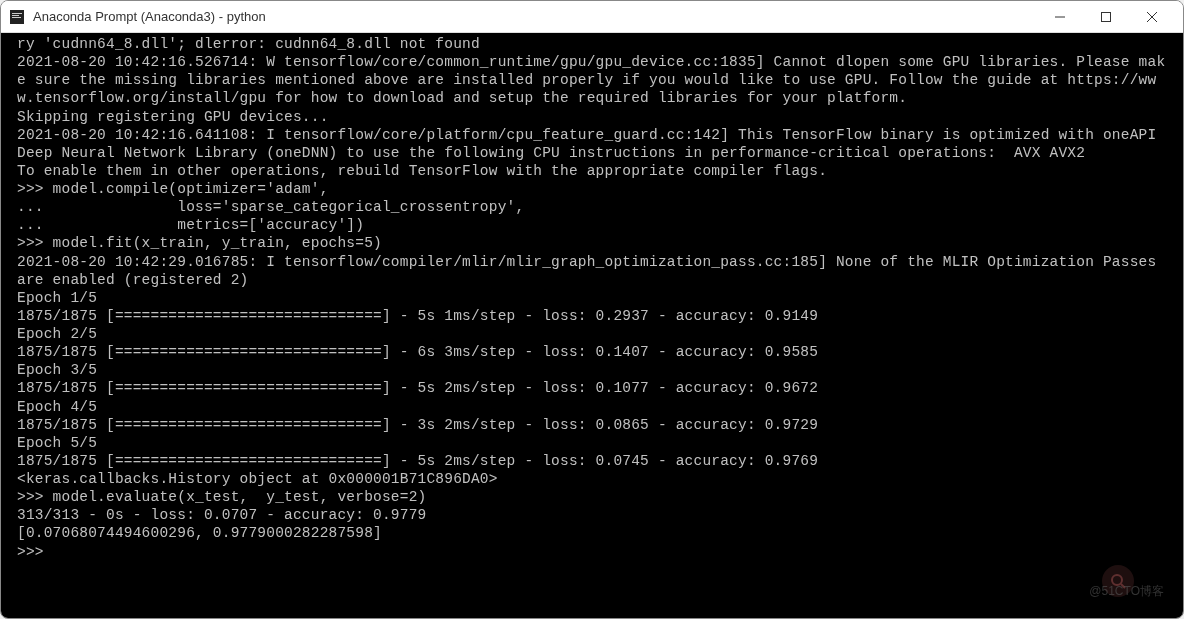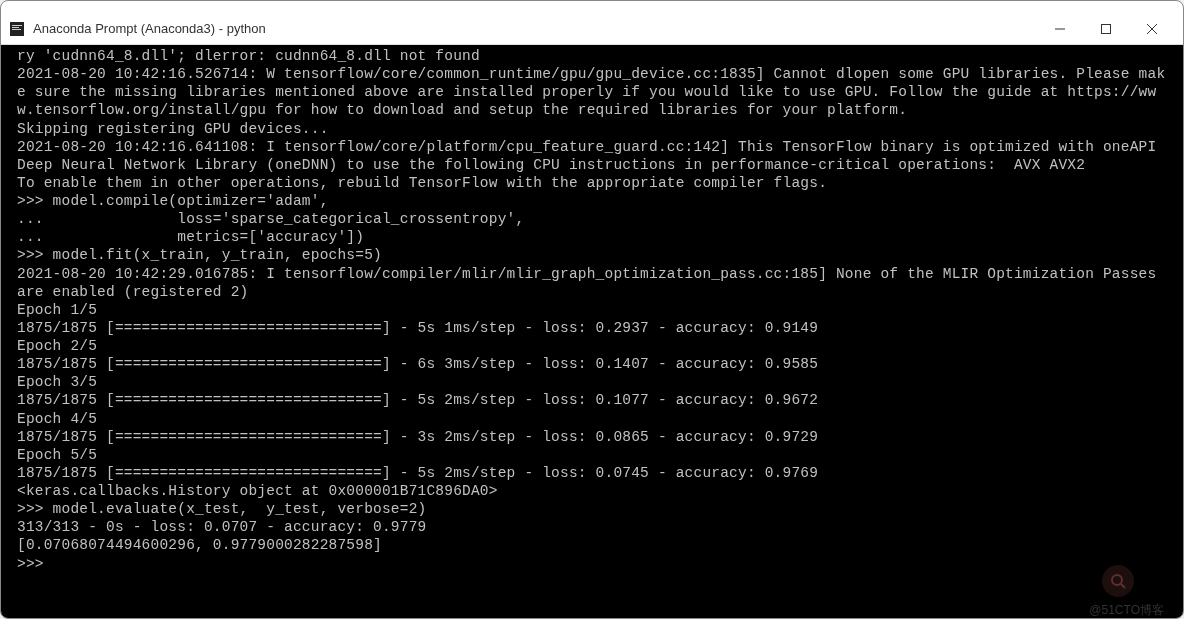--- a/index.html
+++ b/index.html
@@ -20,21 +20,20 @@
       display: flex;
       flex-direction: column;
     }
     .titlebar {
       height: 32px;
       background: #fff;
       display: flex;
       align-items: center;
       padding: 0 8px;
       border-bottom: 1px solid #ddd;
-      margin-top: 12px;
     }
     .titlebar .icon {
       width: 16px;
       height: 16px;
       margin-right: 8px;
       display: flex;
       align-items: center;
       justify-content: center;
     }
     .titlebar .title {
@@ -66,21 +65,21 @@
       padding: 2px 16px;
       overflow: hidden;
       white-space: pre-wrap;
       word-break: break-all;
       letter-spacing: 0.2px;
     }
     .terminal .line { display: block; }
     .watermark {
       position: absolute;
       right: 20px;
-      bottom: 0;
+      bottom: 19px;
       color: #555;
       font-size: 12px;
       opacity: 0.6;
     }
     .search-circle {
       position: absolute;
       right: 50px;
       bottom: 22px;
       width: 32px;
       height: 32px;

